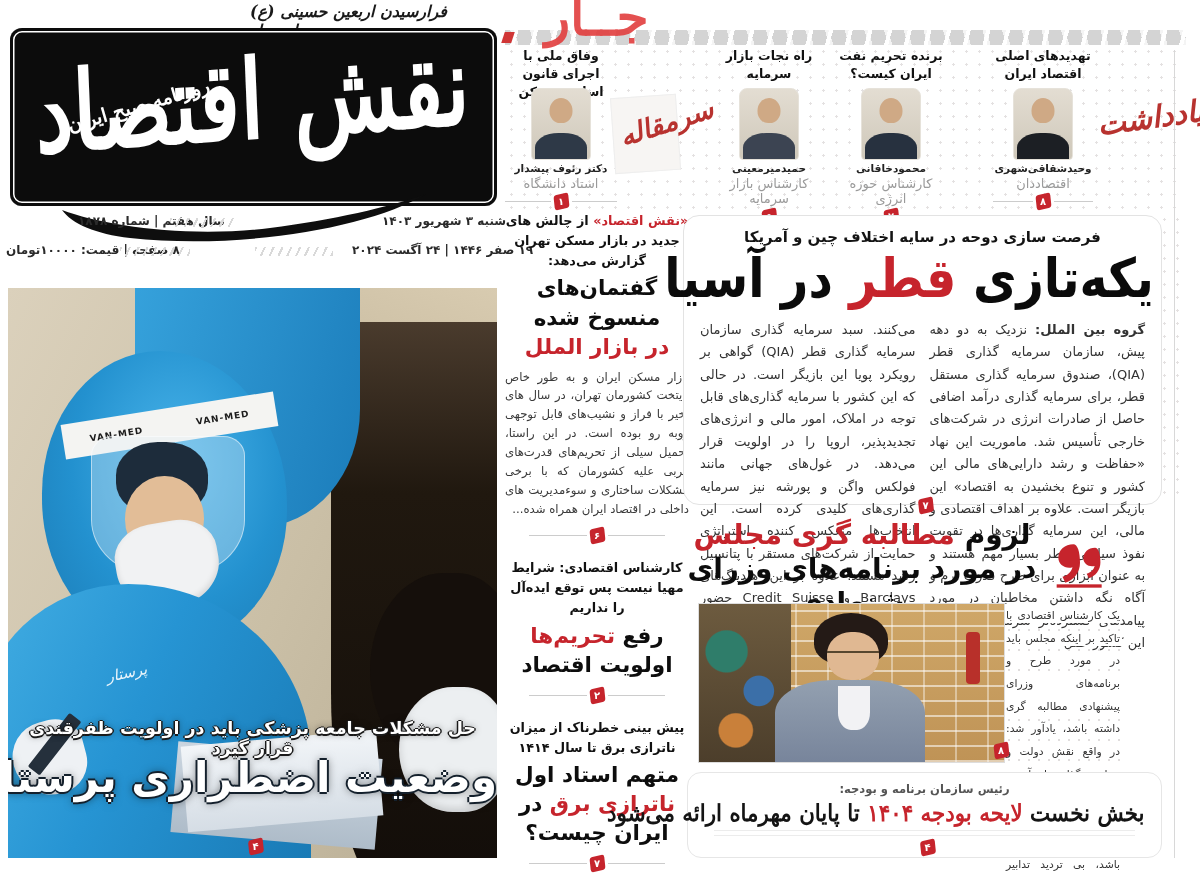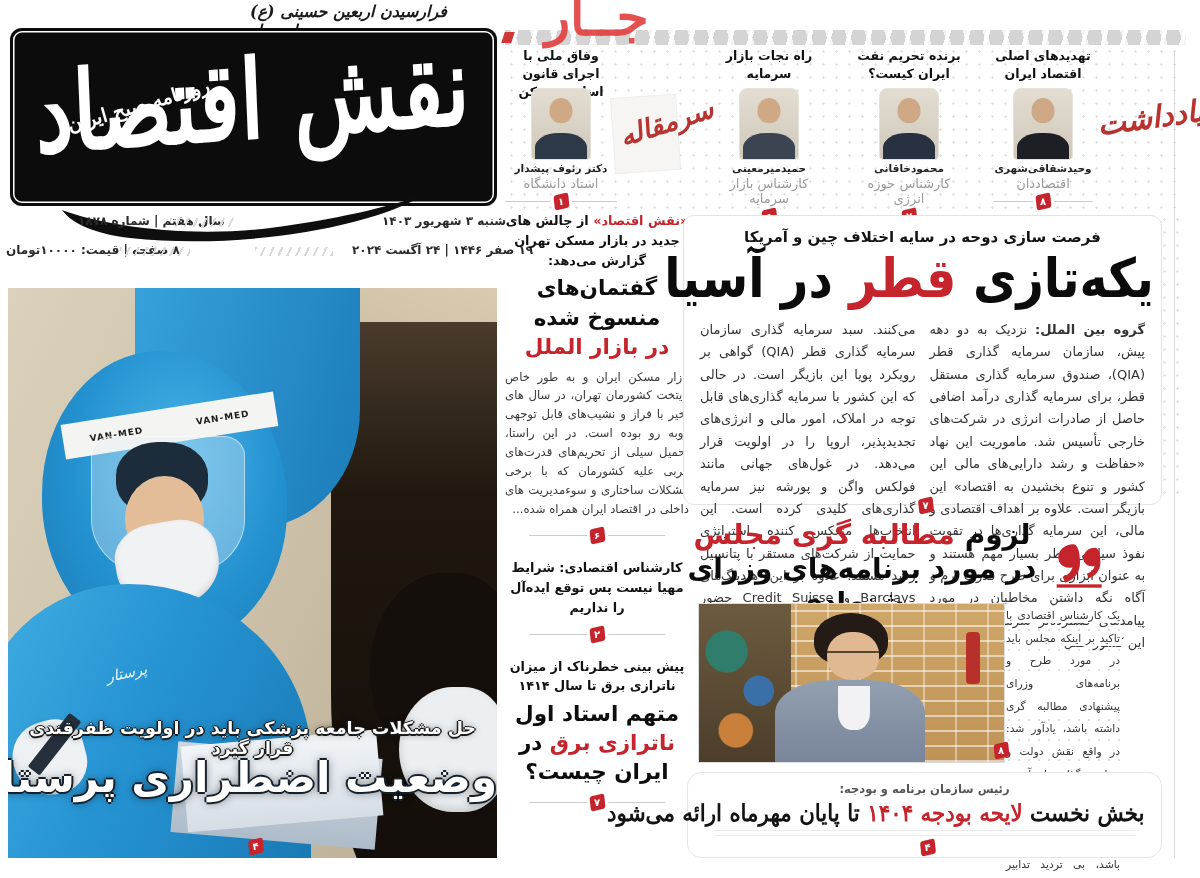--- a/index.html
+++ b/index.html
@@ -45,21 +45,21 @@
   .callig-yad{left:592px;top:55px;font-size:30px;transform:rotate(-8deg);}
   
   .teasers{position:absolute;left:503px;top:211px;width:188px;}
   .t-kicker{font-size:12.8px;font-weight:800;color:#111;text-align:center;line-height:1.55;}
   .t-h{font-size:21.5px;font-weight:900;color:#0d0d0d;text-align:center;line-height:1.35;margin-top:3px;letter-spacing:-.3px;}
   .t-body{font-size:11.7px;color:#3a3a3a;text-align:justify;line-height:1.62;margin-top:7px;padding:0 2px;}
   .t-div{display:flex;align-items:center;margin:9px 26px 0 26px;}
   .t-div::before,.t-div::after{content:"";flex:1;border-top:1px solid #ccc;}
   .t2{margin-top:15px;}
   
-  .lead-box{position:absolute;left:683px;top:215px;width:477px;height:288px;border:1.5px solid #e3e3e3;border-radius:11px;background:#fff;}
+  .lead-box{position:absolute;left:683px;top:215px;width:477px;height:288px;border:1.5px solid #e3e3e3;border-radius:16px;background:#fff;}
   .lead-kicker{text-align:center;font-size:15px;font-weight:800;color:#141414;margin-top:12px;}
   .lead-h{text-align:center;font-size:49px;font-weight:900;color:#0b0b0b;white-space:nowrap;margin-top:4px;transform:scale(.97,1.1);letter-spacing:-1px;}
   .lead-cols{display:flex;gap:14px;padding:12px 16px 0 16px;}
   .lead-col{width:50%;font-size:13px;line-height:1.72;color:#333;text-align:justify;}
   .lead-badge{position:absolute;left:50%;bottom:-9px;transform:translateX(-50%) rotate(-14deg) skewX(-8deg);}
   
   .interview{position:absolute;left:683px;top:515px;width:477px;height:252px;}
   .int-kicker{width:372px;margin:2px 112px 0 auto;text-align:center;font-size:13.2px;font-weight:800;color:#141414;}
   .int-h{width:372px;margin:3px 112px 0 auto;text-align:center;font-size:28px;font-weight:900;line-height:1.22;color:#0c0c0c;letter-spacing:-.3px;}
   .int-photo{position:absolute;right:155px;top:88px;width:305px;height:158px;border:1px solid #ddd;overflow:hidden;background:
@@ -153,21 +153,21 @@
       <div class="avatar av4"></div>
       <div class="c-name">وحیدشقاقی‌شهری</div>
       <div class="c-role">اقتصاددان</div>
       <div class="c-div">
           <div class="badge">
             <span>۸</span>
           </div>
         </div>
     </div>
 
-    <div class="card" style="left:350px;width:108px;">
+    <div class="card" style="left:332px;width:108px;">
       <div class="c-title">برنده تحریم نفت ایران کیست؟</div>
       <div class="avatar av3"></div>
       <div class="c-name">محمودخاقانی</div>
       <div class="c-role">کارشناس حوزه انرژی</div>
       <div class="c-div">
           <div class="badge">
             <span>۷</span>
           </div>
         </div>
     </div>
@@ -205,20 +205,21 @@
       <div class="t-h"><span>گفتمان‌های منسوخ شده</span><br><span class="red">در بازار الملل</span></div>
       <div class="t-body">بازار مسکن ایران و به طور خاص پایتخت کشورمان تهران، در سال های اخیر با فراز و نشیب‌های قابل توجهی روبه رو بوده است. در این راستا، تحمیل سیلی از تحریم‌های قدرت‌های غربی علیه کشورمان که با برخی مشکلات ساختاری و سوءمدیریت های داخلی در اقتصاد ایران همراه شده...</div>
       <div class="t-div">
           <div class="badge">
             <span>۶</span>
           </div>
         </div>
     </div>
     <div class="t2">
       <div class="t-kicker">کارشناس اقتصادی: شرایط مهیا نیست پس توقع ایده‌آل را نداریم</div>
+      <div class="t-h"><span>رفع </span><span class="red">تحریم‌ها</span><span> اولویت اقتصاد</span></div>
       <div class="t-div">
           <div class="badge">
             <span>۲</span>
           </div>
         </div>
     </div>
     <div class="t2">
       <div class="t-kicker">پیش بینی خطرناک از میزان ناترازی برق تا سال ۱۴۱۴</div>
       <div class="t-h"><span>متهم استاد اول </span><span class="red">ناترازی برق</span><span> در ایران چیست؟</span></div>
       <div class="t-div">

